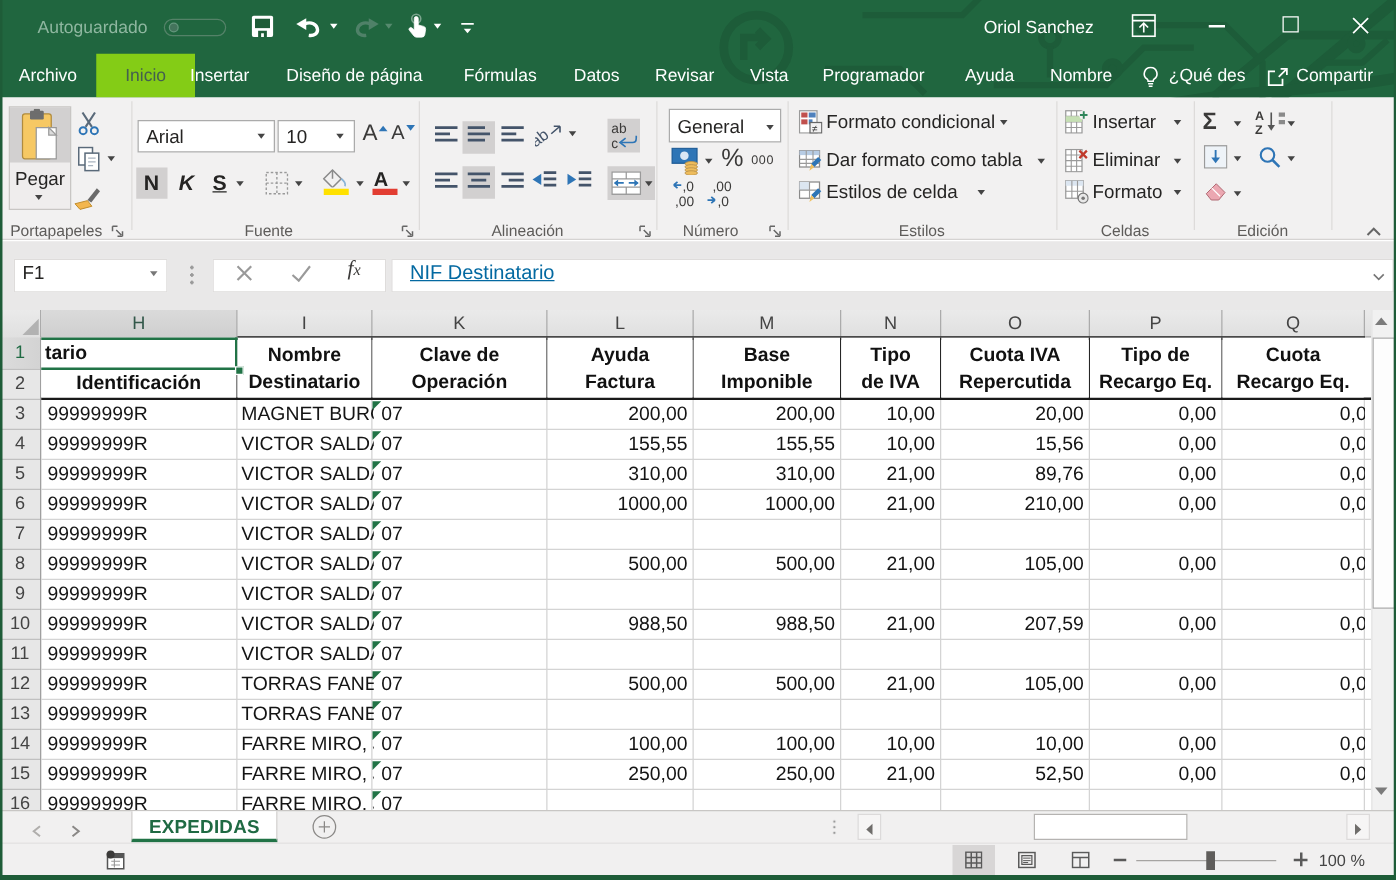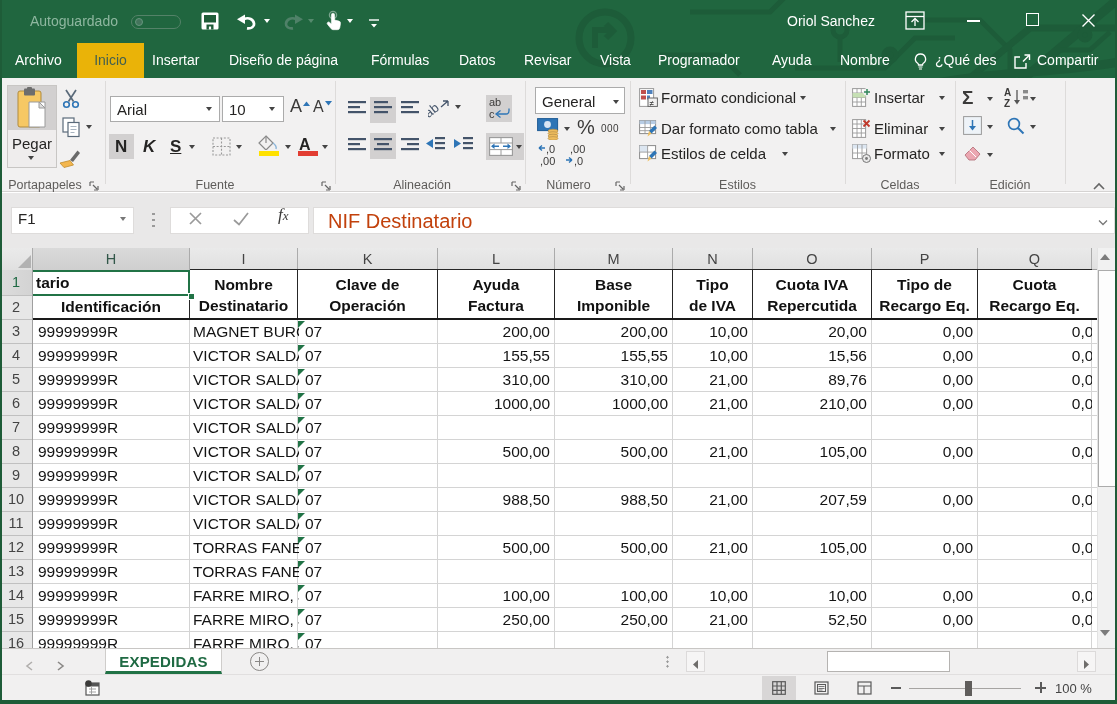--- a/index.html
+++ b/index.html
@@ -9,21 +9,21 @@
   
   #titlebar { left:0; top:0; width:1117px; height:43px; }
   #autosave-lbl { left:30px; top:13px; color:#8fb7a0; font-size:14px; }
   #toggle { left:131px; top:15px; width:50px; height:14px; border:1px solid #548268; border-radius:7px; }
   #toggle .knob { position:absolute; left:3px; top:2px; width:8px; height:8px; border-radius:50%; background:#44745c; border:1px solid #65977d; }
   #title-text { left:405px; top:13px; color:#fff; font-size:14px; }
   #username { left:787px; top:13px; color:#fff; font-size:14px; }
   
   #tabrow { left:0; top:43px; width:1117px; height:35px; }
   .rtab { position:absolute; top:0; height:35px; line-height:35px; color:#fff; font-size:14px; }
-  #tab-inicio { left:77px; top:0; width:67px; height:35px; background:#eab308; color:#44604f; text-align:center; line-height:35px; font-size:14px; }
+  #tab-inicio { left:77px; top:0; width:79px; height:35px; background:#84cc16; color:#44604f; text-align:center; line-height:35px; font-size:14px; }
   
   #ribbon { left:0; top:78px; width:1117px; height:114px; background:#f2f1f1; border-bottom:1px solid #d2d0ce; }
   .dd { width:0; height:0; border-left:3.5px solid transparent; border-right:3.5px solid transparent; border-top:4px solid #444; position:absolute; }
   
   #fbar { left:0; top:193px; width:1117px; height:47px; background:#ebeaea; }
   .whitebox { position:absolute; background:#fff; border:1px solid #e3e1e1; }
   
   #grid { left:0; top:240px; width:1117px; height:408px; background:#fff; }
   
   #sheetbar { left:0; top:648px; width:1117px; height:26px; background:#f1f1f1; border-top:1px solid #cfcfcf; }
@@ -623,21 +623,21 @@
 <div class="abs" style="left:150px;top:18px;width:3px;height:17px;background:radial-gradient(circle 1.4px, #9a9a9a 1.3px, transparent 1.4px) 0 0/3px 6px;"></div>
 <div class="abs whitebox" style="left:168px;top:14px;width:139px;height:27px;border:1px solid #dedcdb;"></div>
 <div class="abs" style="left:186px;top:18px;"><svg width="15" height="15">
         <path d="M2 2 L13 13 M13 2 L2 13" stroke="#9a9a9a" stroke-width="1.7"></path>
       </svg></div>
 <div class="abs" style="left:230px;top:18px;"><svg width="18" height="15">
         <path d="M2 9 L7 13.5 L16 2" stroke="#9a9a9a" stroke-width="1.7" fill="none"></path>
       </svg></div>
 <div class="abs" style="left:276px;top:12px;font-size:17px;font-style:italic;font-family:'Liberation Serif',serif;color:#3b3a39;">f<span style="font-size:13px;">x</span></div>
 <div class="abs whitebox" style="left:311px;top:14px;width:802px;height:27px;border:1px solid #dedcdb;"></div>
-<div class="abs" style="left:326px;top:17px;font-size:20px;color:#c2410c;">NIF Destinatario</div>
+<div class="abs" style="left:326px;top:17px;font-size:16px;color:#0369a1;text-decoration:underline;">NIF Destinatario</div>
 <div class="abs" style="left:1095px;top:20px;"><svg width="12" height="8">
         <path d="M2 1.5 L6 5.5 L10 1.5" stroke="#777" stroke-width="1.3" fill="none"></path>
       </svg></div>
 </div>
 <div class="abs" id="sheetbar" style="left:0;top:648px;width:1117px;height:26px;background:#f1f0f0;border-top:1px solid #c8c6c4;">
 <div class="abs" style="left:25px;top:8px;"><svg width="10" height="10">
         <path d="M7 1 L2 5 L7 9" stroke="#b0aeac" stroke-width="1.6" fill="none"></path>
       </svg></div>
 <div class="abs" style="left:55px;top:8px;"><svg width="10" height="10">
         <path d="M3 1 L8 5 L3 9" stroke="#8a8886" stroke-width="1.6" fill="none"></path>

